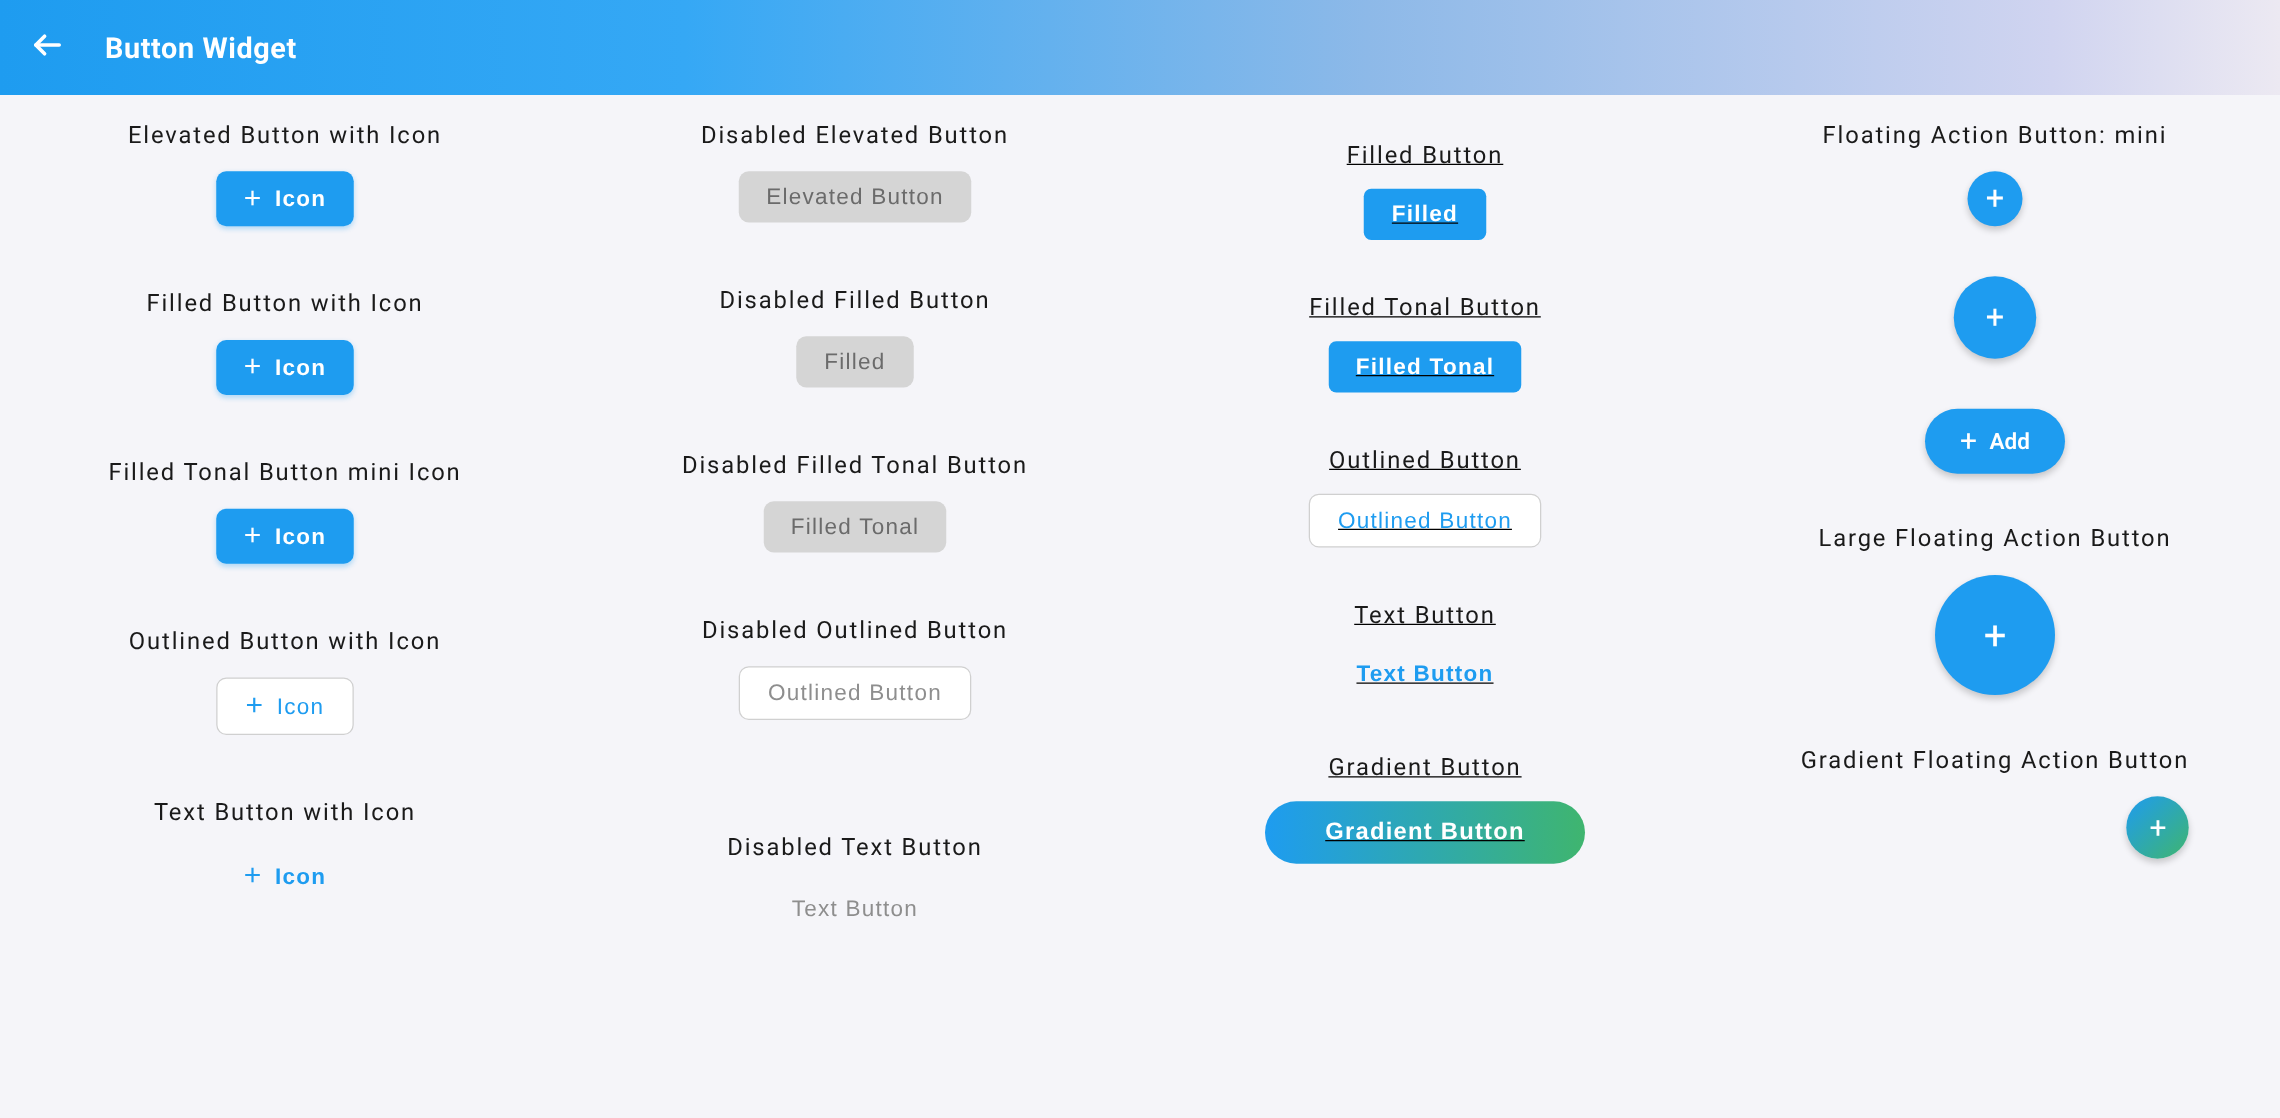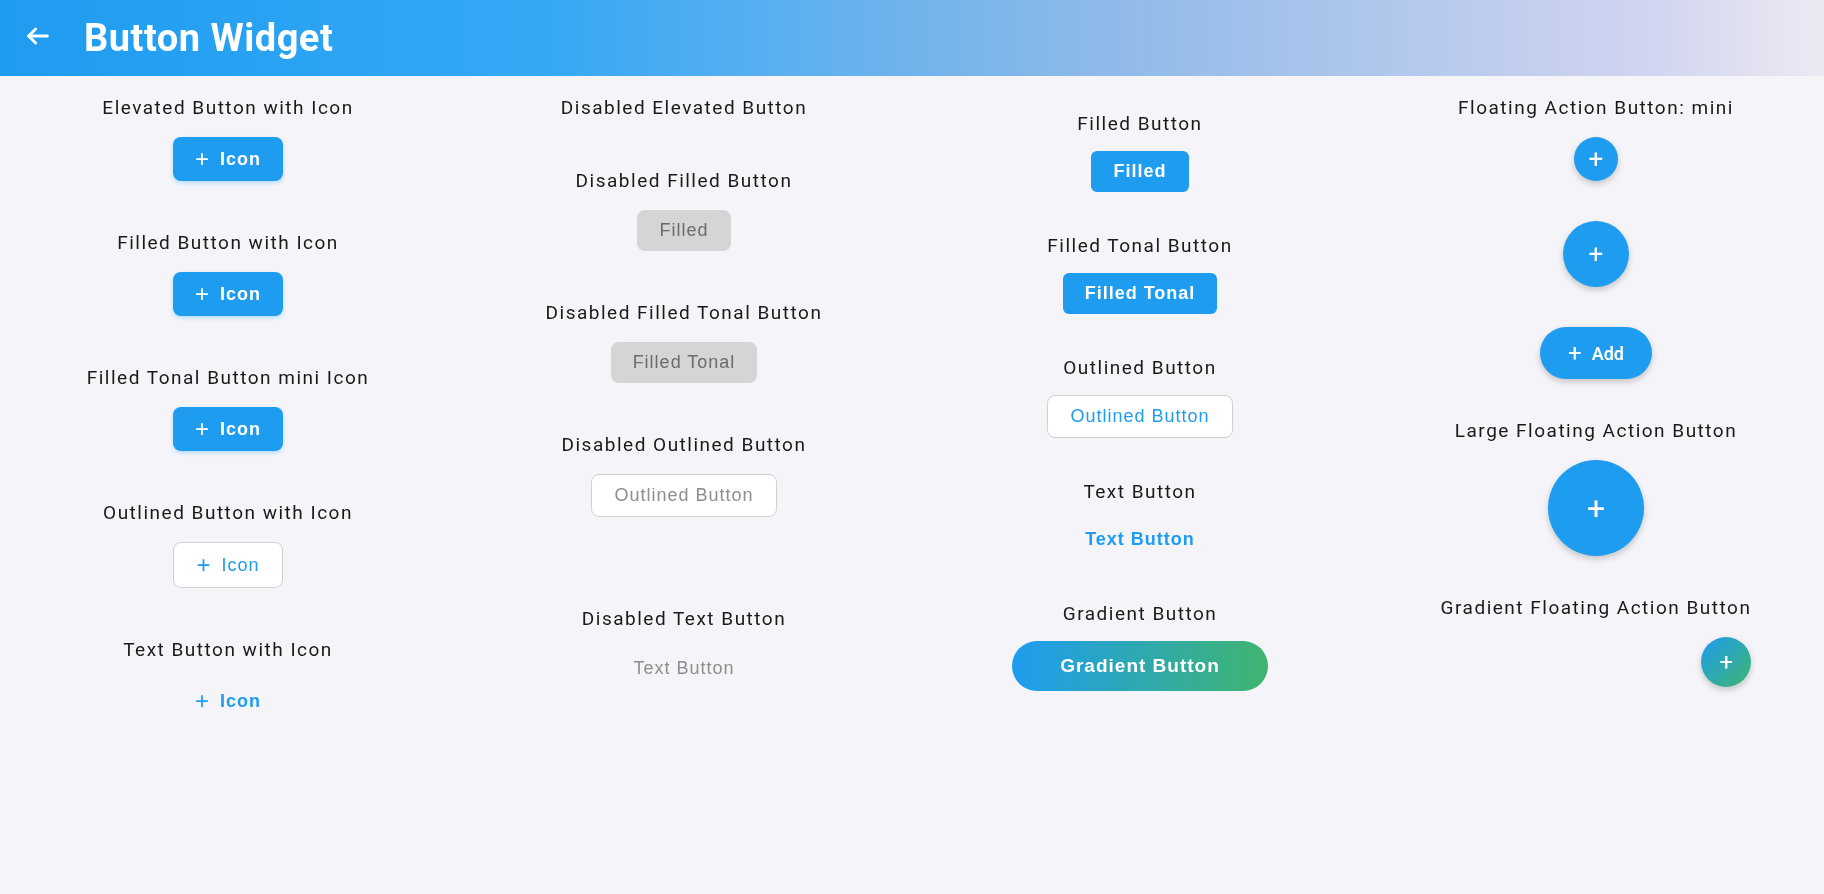--- a/index.html
+++ b/index.html
@@ -17,21 +17,21 @@
     align-items: center;
     padding: 0 24px;
     gap: 32px;
   }
   .back-arrow {
     color: #fff;
     cursor: pointer;
   }
   .appbar-title {
     color: #fff;
-    font-size: 38px;
+    font-size: 23px;
     font-weight: 700;
     letter-spacing: 0.5px;
     text-align: right;
   }
   .content {
     display: flex;
     width: 100%;
     height: calc(100% - 76px);
     padding-top: 8px;
   }
@@ -152,21 +152,21 @@
     box-shadow: 0 3px 6px rgba(0,0,0,0.2);
   }
   .fab-gradient {
     background: linear-gradient(135deg, #1e9cf0 0%, #3fb56f 100%);
     width: 50px;
     height: 50px;
   }
   .fab .plus-icon { font-size: 26px; }
   .fab-large .plus-icon { font-size: 32px; }
   .fab-gradient .plus-icon { font-size: 24px; }
-  .col3 { padding-top: 28px; }
+  .col3 { padding-top: 28px; text-decoration: underline; }
   .col3 .section { gap: 16px; margin-bottom: 42px; }
   .col4 .section { gap: 18px; margin-bottom: 40px; }
 </style>
 </head>
 <body>
 
 <div class="appbar">
   <div class="back-arrow">
     <svg width="28" height="28" viewBox="0 0 24 24" fill="none" stroke="currentColor" stroke-width="2.5" stroke-linecap="round" stroke-linejoin="round">
         <line x1="20" y1="12" x2="4" y2="12"></line>
@@ -212,20 +212,23 @@
       <button class="btn btn-text">
         <span class="plus-icon">+</span>
         <span>Icon</span>
       </button>
     </div>
   </div>
 
   <div class="col">
     <div class="section">
       <div class="section-label">Disabled  Elevated Button</div>
+      <button class="btn btn-disabled">
+        <span>Elevated Button</span>
+      </button>
     </div>
     <div class="section">
       <div class="section-label">Disabled Filled Button</div>
       <button class="btn btn-disabled">
         <span>Filled</span>
       </button>
     </div>
     <div class="section">
       <div class="section-label">Disabled Filled Tonal Button</div>
       <button class="btn btn-disabled">

